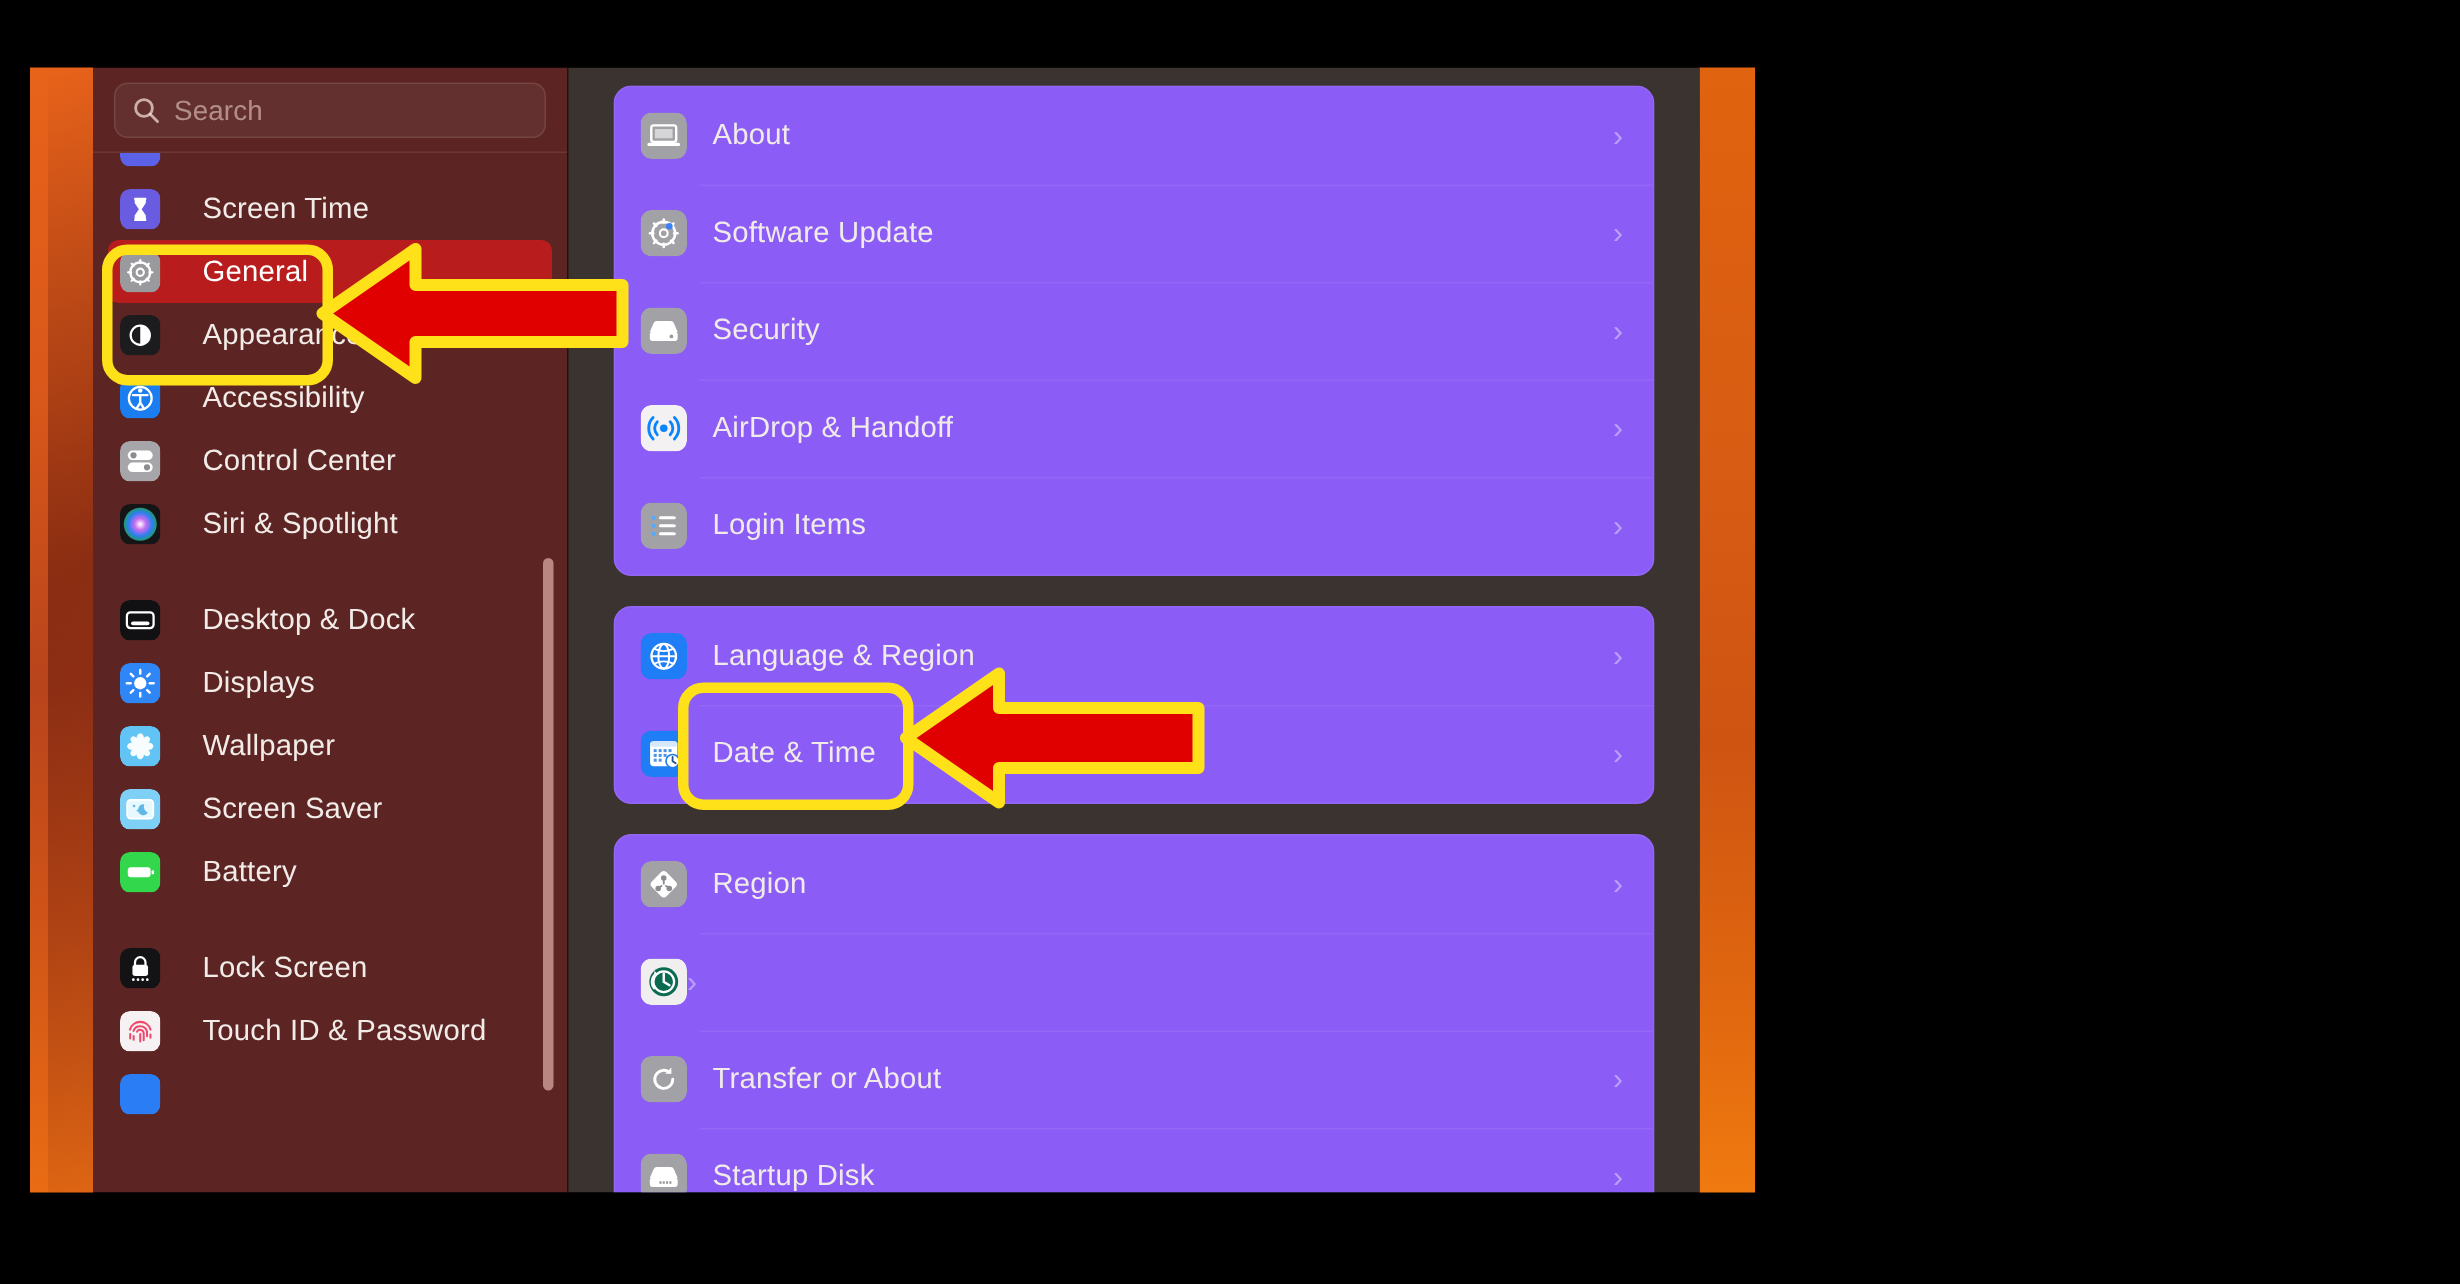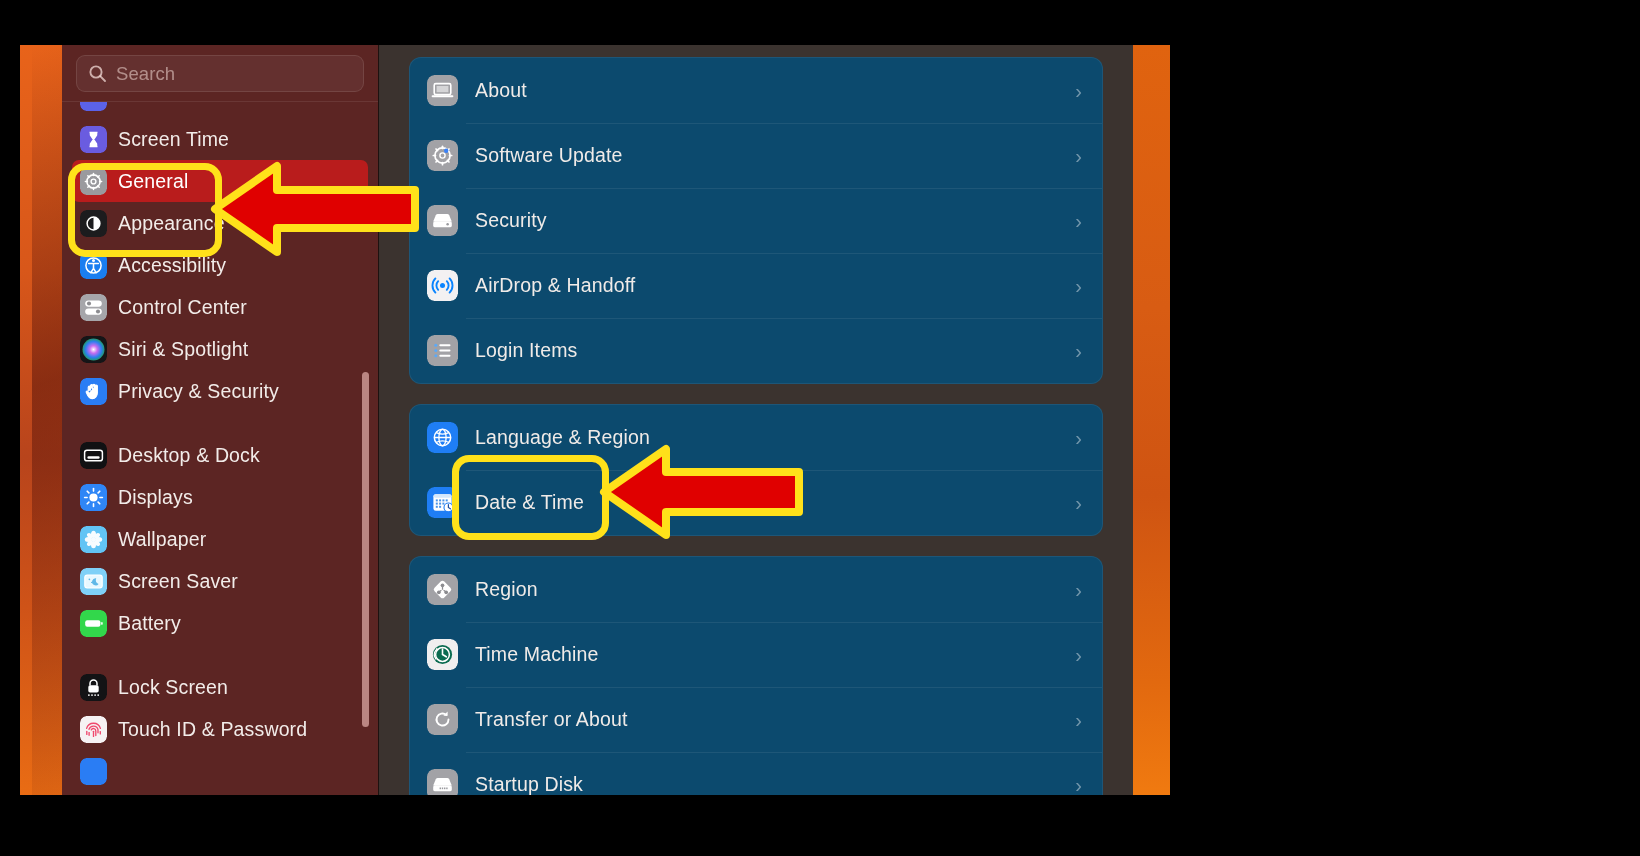--- a/index.html
+++ b/index.html
@@ -48,21 +48,21 @@
 
   .sb-divider { height:1px; background:rgba(255,255,255,.085); margin:9px 0 0 0; }
 
   #sb-scroll { position:relative; height:calc(100% - 57px); overflow:hidden; }
   #sb-inner { position:relative; padding:0 0 0 0; margin-top:-26px; }
 
   .sb-group { padding:0 0 0 0; }
   .sb-gap { height:22px; }
 
   .sb-item {
-    display:flex; align-items:center; gap:11px;
+    display:flex; align-items:center; gap:28px;
     height:42px; margin:0 10px; padding:0 8px;
     border-radius:7px; position:relative;
   }
   .sb-item.selected { background:#b91c1c; }
   .sb-label { font-size:19.5px; color:#f2ece9; letter-spacing:.15px; white-space:nowrap; }
   .sb-item.selected .sb-label { color:#ffffff; }
 
   .ic { flex:0 0 auto; width:27px; height:27px; border-radius:6.5px;
         display:flex; align-items:center; justify-content:center; overflow:hidden; }
 
@@ -72,21 +72,21 @@
     border-radius:4px; background:rgba(255,205,200,.58);
   }
 
   
   #content {
     position:relative; flex:1; height:100%;
     background:#3b332f; overflow:hidden;
     padding:12px 30px 0 30px;
   }
   .card {
-    background:#0c4a6e; border:1px solid rgba(255,255,255,.07);
+    background:#8b5cf6; border:1px solid rgba(255,255,255,.07);
     border-radius:12px; overflow:hidden; margin-bottom:20px;
   }
   .row { display:flex; align-items:center; height:65px; padding:0 16px 0 17px; position:relative; }
   .row + .row::before {
     content:""; position:absolute; left:56px; right:0; top:0; height:1px;
     background:rgba(255,255,255,.075);
   }
   .row .ic { width:31px; height:31px; border-radius:7.5px; }
   .row-label { flex:1; margin-left:17px; font-size:19.5px; color:#f0ebe8; letter-spacing:.15px; }
   .chev { color:rgba(255,255,255,.42); font-size:20px; line-height:1; font-weight:400; margin-right:4px; }
@@ -223,29 +223,20 @@
                       <stop offset="100%" stop-color="#e0245e"></stop>
                     </radialGradient>
                   </defs>
                   <rect width="27" height="27" rx="6.5" fill="#151517"></rect>
                   <circle cx="13.5" cy="13.5" r="11" fill="url(#sirig)"></circle>
                 </svg>
               </span>
               <span class="sb-label">Siri &amp; Spotlight</span>
             </div>
 
-            <div class="sb-item">
-              <span class="ic">
-                <svg width="27" height="27" viewBox="0 0 27 27">
-                  <rect width="27" height="27" rx="6.5" fill="#2a7df4"></rect>
-                  <path d="M8.2 13.3V9.2a1.15 1.15 0 0 1 2.3 0v3.2m0-3.2V7.6a1.15 1.15 0 0 1 2.3 0v4.9m0-4.9V7.4a1.15 1.15 0 0 1 2.3 0v5m0-4.3a1.15 1.15 0 0 1 2.3 0v6.6c0 3.4-2.2 5.9-4.9 5.9-2.4 0-3.9-1.3-4.9-3.4l-1.4-3c-.4-.9.9-1.8 1.6-.8l1.1 1.6" fill="#fff" stroke="#fff" stroke-width="1.05" stroke-linejoin="round"></path>
-                </svg>
-              </span>
-              <span class="sb-label">Privacy &amp; Security</span>
-            </div>
           </div>
 
           <div class="sb-gap"></div>
 
           <div class="sb-group">
 
             <div class="sb-item">
               <span class="ic">
                 <svg width="27" height="27" viewBox="0 0 27 27">
                   <rect width="27" height="27" rx="6.5" fill="#111113"></rect>
@@ -532,21 +523,20 @@
           <span class="ic">
             <svg width="31" height="31" viewBox="0 0 31 31">
               <rect width="31" height="31" rx="7.5" fill="#f0eeef"></rect>
               <circle cx="15.5" cy="15.5" r="9.6" fill="#0a6b50"></circle>
               <circle cx="15.5" cy="15.5" r="6.9" fill="none" stroke="#fff" stroke-width="1.5"></circle>
               <path d="M15.5 10v5.5l3.8 2.3" fill="none" stroke="#fff" stroke-width="1.6" stroke-linecap="round"></path>
               <path d="M8.9 11.2A7.2 7.2 0 0 0 9 20" fill="none" stroke="#fff" stroke-width="1.3" stroke-linecap="round"></path>
               <path d="M9.4 8.4l-.6 3.3 3.2-.8z" fill="#fff"></path>
             </svg>
           </span>
-          <span class="row-label">Time Machine</span>
           <span class="chev">›</span>
         </div>
 
         <div class="row">
           <span class="ic">
             <svg width="31" height="31" viewBox="0 0 31 31">
               <rect width="31" height="31" rx="7.5" fill="#a2a2a6"></rect>
               <path d="M21.5 15.5a6 6 0 1 1-2.2-4.6" fill="none" stroke="#fff" stroke-width="1.9" stroke-linecap="round"></path>
               <path d="M20.6 7.6v4.2h-4.2z" fill="#fff"></path>
             </svg>

